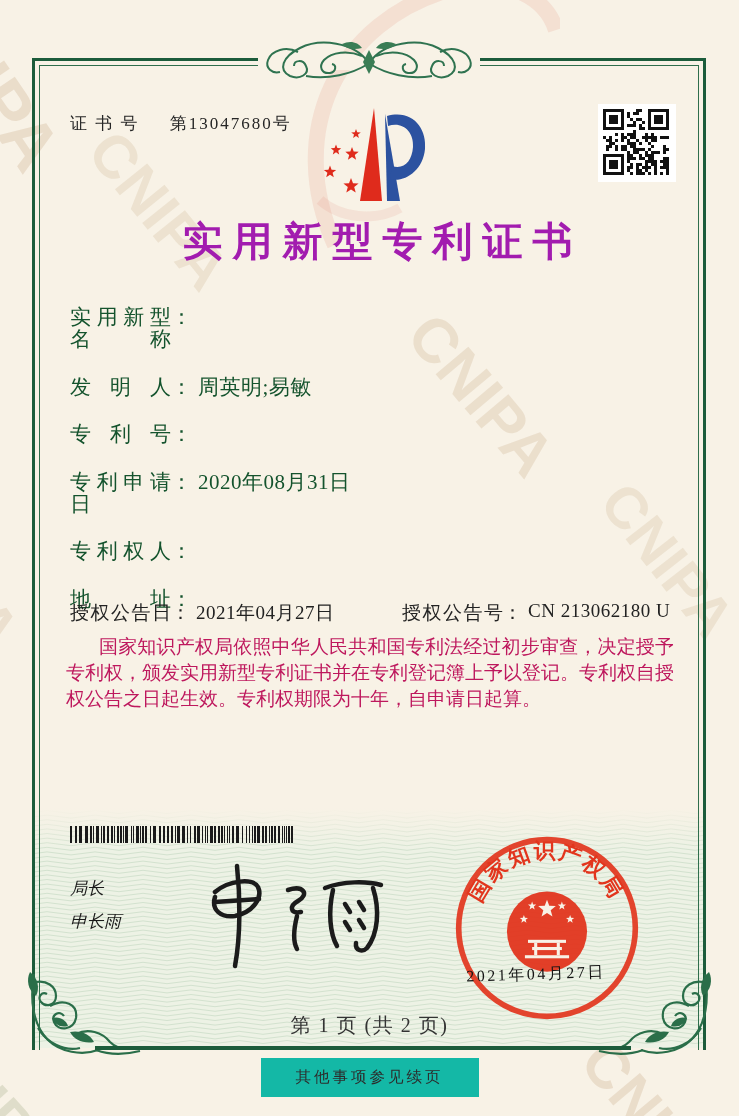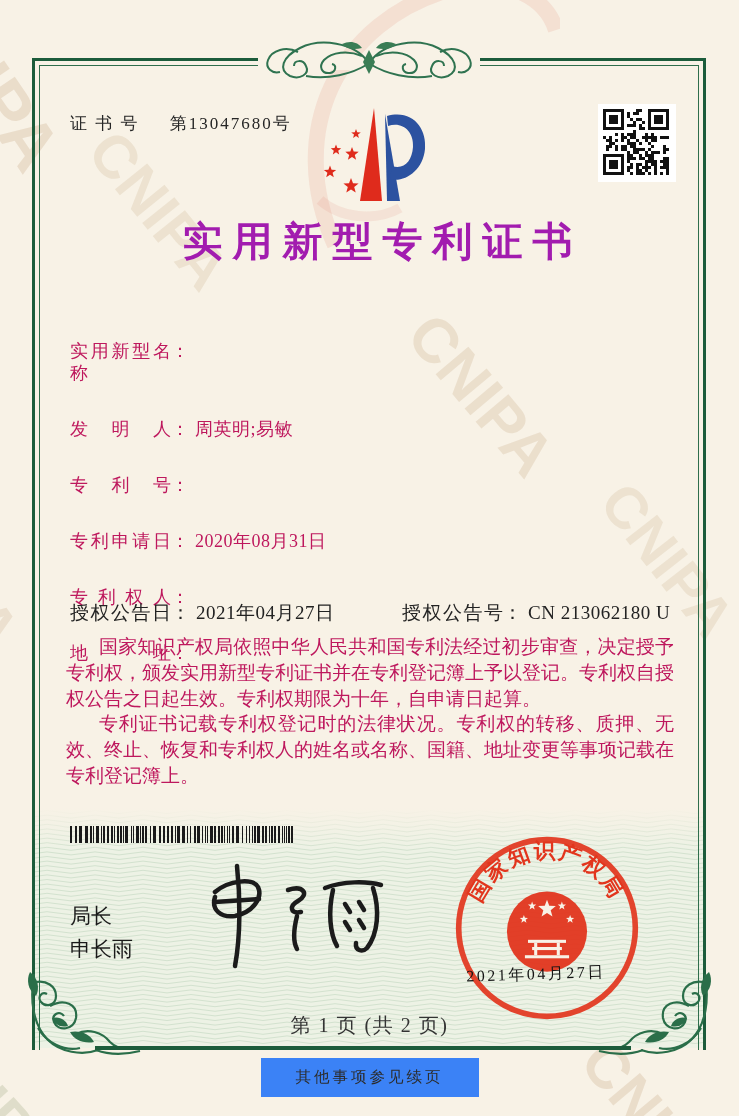--- a/index.html
+++ b/index.html
@@ -19,41 +19,41 @@
            border-top:1px solid #2f6e4c; border-left:1px solid #2f6e4c; border-right:1px solid #2f6e4c; }
 
   .abs { position:absolute; }
 
   .cert-no { left:70px; top:112px; font-size:17px; letter-spacing:2px; color:#262626; }
 
   .title { left:0; right:0; top:214px; text-align:center; font-size:40px; font-weight:700;
            letter-spacing:10px; text-indent:10px; color:#a21caf;padding-left:16px; }
 
   .fields { left:70px; top:306px; width:600px; }
-  .frow { display:flex; align-items:baseline; font-size:18px; margin-bottom:25.5px; line-height:22px; color:#be185d;margin-top:34px; }
+  .frow { display:flex; align-items:baseline; font-size:21px; margin-bottom:25.5px; line-height:22px; color:#14532d; }
   .flabel { display:inline-block; width:101px; text-align:justify; text-align-last:justify; }
   .fcolon { margin-right:6px; }
   .fvalue { letter-spacing:0.5px; }
 
   .grant-row { left:70px; top:600px; width:606px; height:24px; font-size:19px; }
   .grant-a { position:absolute; left:0; top:0; display:flex; align-items:baseline; }
-  .grant-b { position:absolute; left:332px; top:0; display:flex; align-items:center; }
+  .grant-b { position:absolute; left:332px; top:0; display:flex; align-items:flex-start; }
 
   .paras { left:66px; top:634px; width:608px; font-size:19px; line-height:25.8px;
            text-align:justify; color:#be185d; }
   .paras p { text-indent:33px; }
 
-  .signer { left:70px; top:900px; font-size:21px; line-height:33px; color:#1a1a1a; }
+  .signer { left:70px; top:872px; font-size:17px; line-height:33px; color:#1a1a1a;font-style:italic; }
 
   .page-info { left:0; right:0; top:1012px; text-align:center; font-size:20px;
                letter-spacing:1.5px; color:#333; }
 
   .bottom-line { left:95px; top:1046px; width:536px; height:4px; background:#1c5c3b; }
 
-  .footer-note { left:50%; top:1058px; transform:translateX(-50%); background:#3b82f6;
+  .footer-note { left:50%; top:1058px; transform:translateX(-50%); background:#14b8a6;
                  padding:9px 35px; font-size:15.5px; letter-spacing:3px; color:#2c2c2c; }
 </style>
 </head>
 <body>
 
 <div class="page">
 
   <span class="wm" style="left:-42px; top:-36px; font-size:70px; transform:rotate(56deg);">CNIPA</span>
   <span class="wm" style="left:128px; top:118px; font-size:60px; transform:rotate(51deg); color:rgba(206,180,146,0.26);">CNIPA</span>
   <span class="wm" style="left:448px; top:300px; font-size:62px; transform:rotate(50deg); color:rgba(206,180,146,0.30);">CNIPA</span>
@@ -401,21 +401,20 @@
     </div>
     <div class="grant-b">
       <span class="flabel">授权公告号</span>
         <span class="fcolon">：</span>
       <span class="fvalue">CN 213062180 U</span>
     </div>
   </div>
 
   <div class="abs paras">
     <p>国家知识产权局依照中华人民共和国专利法经过初步审查，决定授予专利权，颁发实用新型专利证书并在专利登记簿上予以登记。专利权自授权公告之日起生效。专利权期限为十年，自申请日起算。</p>
-    <p>专利证书记载专利权登记时的法律状况。专利权的转移、质押、无效、终止、恢复和专利权人的姓名或名称、国籍、地址变更等事项记载在专利登记簿上。</p>
   </div>
 
   <svg id="barcode" class="abs" style="left:70px; top:826px;" width="224" height="17">
       <rect x="0" y="0" width="2" height="17" fill="#1a1a1a"></rect>
       <rect x="5" y="0" width="2" height="17" fill="#1a1a1a"></rect>
       <rect x="9" y="0" width="3" height="17" fill="#1a1a1a"></rect>
       <rect x="15" y="0" width="3" height="17" fill="#1a1a1a"></rect>
       <rect x="20" y="0" width="2" height="17" fill="#1a1a1a"></rect>
       <rect x="23" y="0" width="1" height="17" fill="#1a1a1a"></rect>
       <rect x="26" y="0" width="3" height="17" fill="#1a1a1a"></rect>

